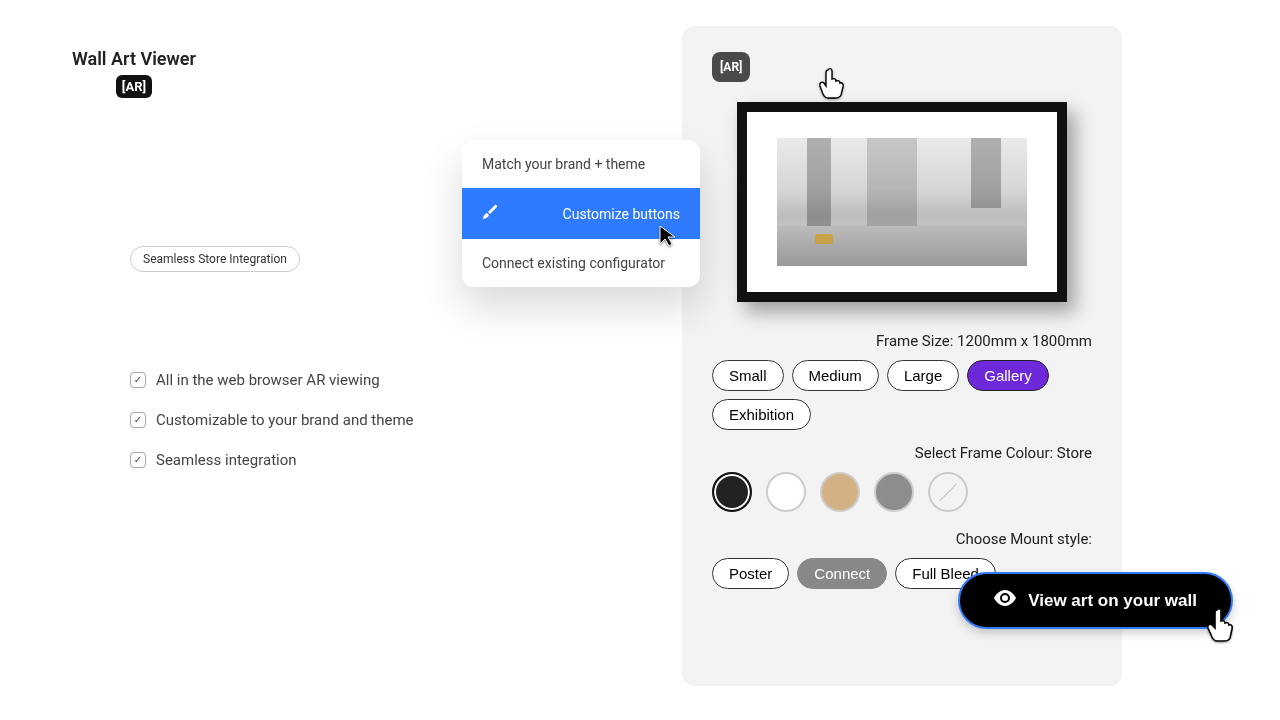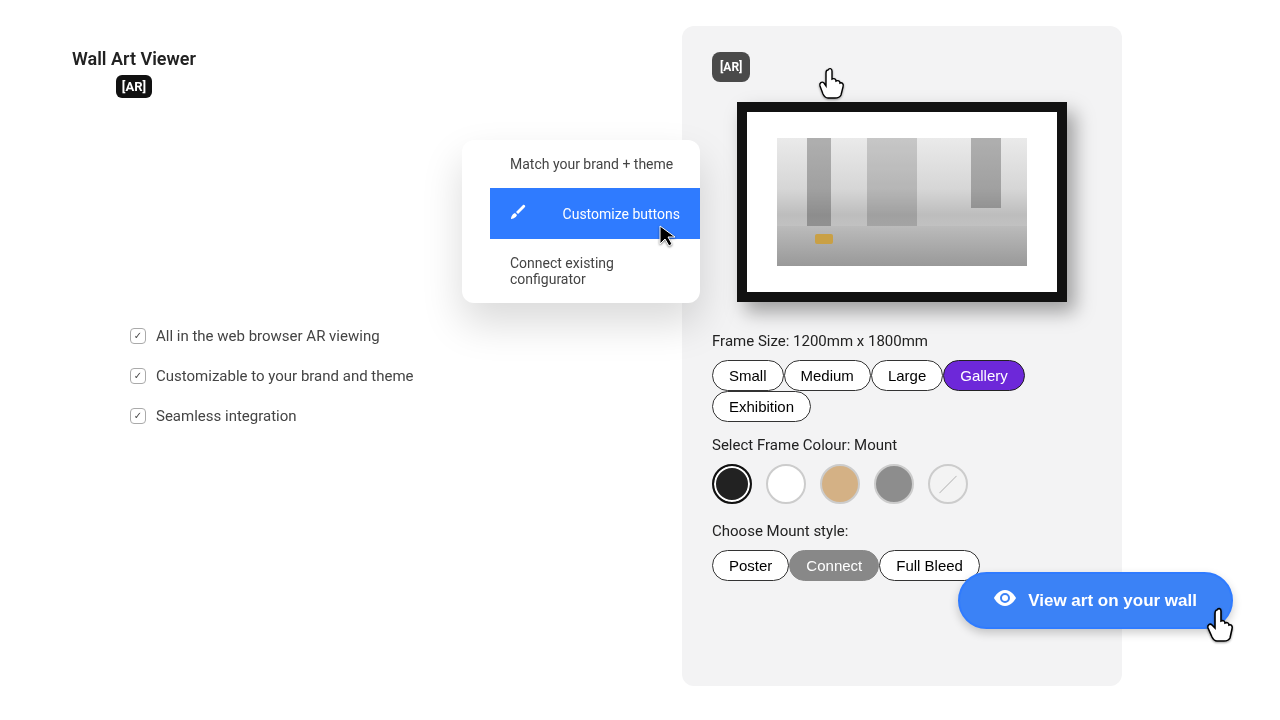--- a/index.html
+++ b/index.html
@@ -12,21 +12,21 @@
 
   
   .left { position:absolute; left:130px; top:246px; width:520px; }
   .tag { display:inline-block; border:1px solid #ccc; border-radius:16px; font-size:12px; color:#333; padding:5px 12px; margin-bottom:18px; }
   .hero { font-size:44px; font-weight:600; line-height:1.15; letter-spacing:-1px; color:#161616; margin-bottom:30px; }
   .features { list-style:none; }
   .features li { display:flex; align-items:center; gap:10px; font-size:15px; color:#444; margin-bottom:22px; }
   .check { width:16px; height:16px; border:1px solid #aaa; border-radius:4px; display:flex; align-items:center; justify-content:center; font-size:10px; color:#444; }
 
   
-  .dropdown { position:absolute; left:462px; top:140px; width:238px; background:#fff; border-radius:12px; box-shadow:0 20px 40px rgba(0,0,0,0.15); overflow:hidden; z-index:20;padding-left:28px; }
+  .dropdown { position:absolute; left:462px; top:140px; width:238px; background:#fff; border-radius:12px; box-shadow:0 20px 40px rgba(0,0,0,0.15); overflow:hidden; z-index:20; }
   .dropdown-item { padding:16px 20px; font-size:14px; color:#444; display:flex; align-items:center; gap:10px; }
   .dropdown-item.active { background:#2f7bff; color:#fff;justify-content:space-between; }
   .cursor-arrow { position:absolute; left:658px; top:224px; z-index:25; }
   .cursor-arrow svg { filter:drop-shadow(0 1px 1px rgba(0,0,0,0.5)); }
 
   
   .card { position:absolute; right:158px; top:26px; width:440px; height:660px; background:#f3f3f4; border-radius:12px; padding:26px 30px; }
 
   .card-top { display:flex; justify-content:space-between; align-items:center; margin-bottom:20px; position:relative; }
   .details-btn { background:#fff; border:none; border-radius:22px; padding:10px 22px; font-size:14px; font-weight:600; color:#333; box-shadow:0 2px 6px rgba(0,0,0,0.08); cursor:pointer; }
@@ -39,46 +39,47 @@
   .frame-art { width:100%; height:128px; background:
      linear-gradient(180deg,#eaeaea 0%,#d6d6d6 40%,#bdbdbd 60%,#d0d0d0 100%);
      position:relative; overflow:hidden; }
   .frame-art::before, .frame-art::after { content:""; position:absolute; background:rgba(0,0,0,0.25); }
   .frame-art::before { width:24px; height:90px; left:30px; top:0; }
   .frame-art::after  { width:30px; height:70px; right:26px; top:0; }
   .frame-art .mid { position:absolute; width:50px; height:100px; left:90px; top:0; background:rgba(0,0,0,0.15);}
   .frame-art .road{ position:absolute; bottom:0; left:0; right:0; height:40px; background:linear-gradient(180deg,#bbb,#999);}
   .frame-art .car{ position:absolute; bottom:22px; left:38px; width:18px; height:10px; background:#c9a045; border-radius:2px;}
 
-  .opt-label { font-size:15px; color:#222; margin:12px 0 10px 0; }
-  .pill-row { display:flex; gap:0; flex-wrap:wrap; margin-bottom:14px; }
+  .opt-label { font-size:15px; color:#222; margin:12px 0 10px 0;text-align:right; }
+  .pill-row { display:flex; gap:8px; flex-wrap:wrap; margin-bottom:14px; }
   .pill { border:1.5px solid #333; border-radius:20px; padding:6px 16px; font-size:15px; background:#fff; cursor:pointer; }
   .pill.active { background:#6d28d9; color:#fff; border-color:#222; }
   .pill.sel { background:#888; color:#fff; border-color:#888; }
 
   .swatch-row { display:flex; gap:14px; margin-bottom:18px; }
   .swatch { width:40px; height:40px; border-radius:50%; border:2px solid #ccc; cursor:pointer; position:relative; }
   .swatch.selected { border:2px solid #111; box-shadow:0 0 0 2px #fff inset; }
   .swatch.diag::after { content:""; position:absolute; left:6px; right:6px; top:50%; height:1px; background:#bbb; transform:rotate(-45deg);}
 
   
-  .cta { position:absolute; right:47px; top:572px; z-index:30; background:#3b82f6; color:#fff; border:2px solid #2f7bff; border-radius:30px; padding:16px 34px; font-size:17px; font-weight:600; display:flex; align-items:center; gap:12px; cursor:pointer; box-shadow:0 4px 10px rgba(0,0,0,0.2); }
+  .cta { position:absolute; right:47px; top:572px; z-index:30; background:#000000; color:#fff; border:2px solid #2f7bff; border-radius:30px; padding:16px 34px; font-size:17px; font-weight:600; display:flex; align-items:center; gap:12px; cursor:pointer; box-shadow:0 4px 10px rgba(0,0,0,0.2); }
   .cursor-hand2 { position:absolute; right:42px; top:606px; z-index:35; }
 
   .hand-cursor svg { filter:drop-shadow(0 1px 1px rgba(0,0,0,0.4)); }
 </style>
 </head>
 <body>
 
 <div class="logo">
   <span class="logo-text">Wall Art Viewer</span>
   <span class="logo-badge">[AR]</span>
 </div>
 
 <div class="left">
+  <div class="tag">Seamless Store Integration</div>
   <h1 class="hero">
     <br>
   </h1>
   <ul class="features" id="features">
       <li>
         <span class="check">✓</span>
         <span>All in the web browser AR viewing</span>
       </li>
       <li>
         <span class="check">✓</span>
@@ -131,21 +132,21 @@
 
   <div class="opt-label">Frame Size: 1200mm x 1800mm</div>
   <div class="pill-row" id="sizes">
       <button class="pill">Small</button>
       <button class="pill">Medium</button>
       <button class="pill">Large</button>
       <button class="pill active">Gallery</button>
       <button class="pill">Exhibition</button>
     </div>
 
-  <div class="opt-label">Select Frame Colour: Mount</div>
+  <div class="opt-label">Select Frame Colour: Store</div>
   <div class="swatch-row" id="swatches">
       <div class="swatch selected" style="background: rgb(34, 34, 34);"></div>
       <div class="swatch" style="background: rgb(255, 255, 255);"></div>
       <div class="swatch" style="background: rgb(212, 177, 133);"></div>
       <div class="swatch" style="background: rgb(141, 141, 141);"></div>
       <div class="swatch diag" style="background: rgb(243, 243, 243);"></div>
     </div>
 
   <div class="opt-label">Choose Mount style:</div>
   <div class="pill-row" id="mounts">

